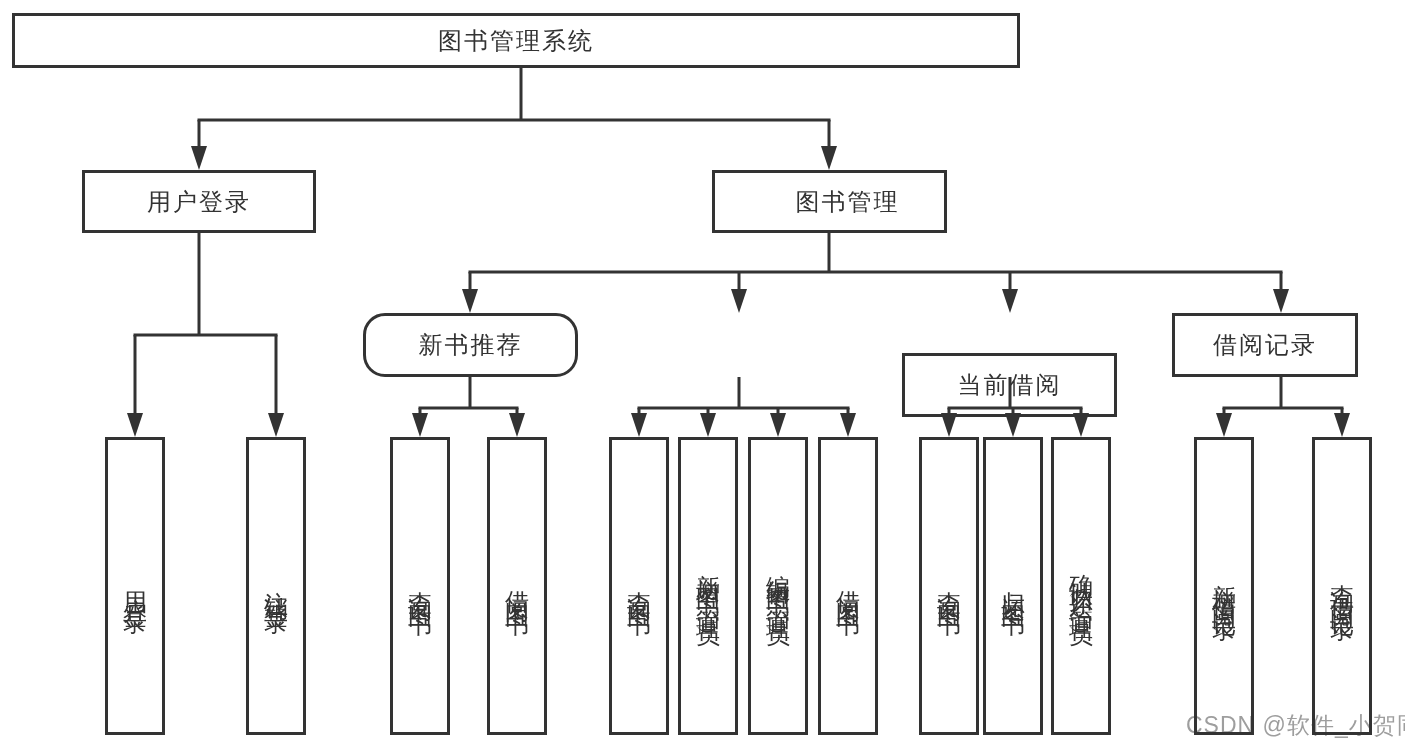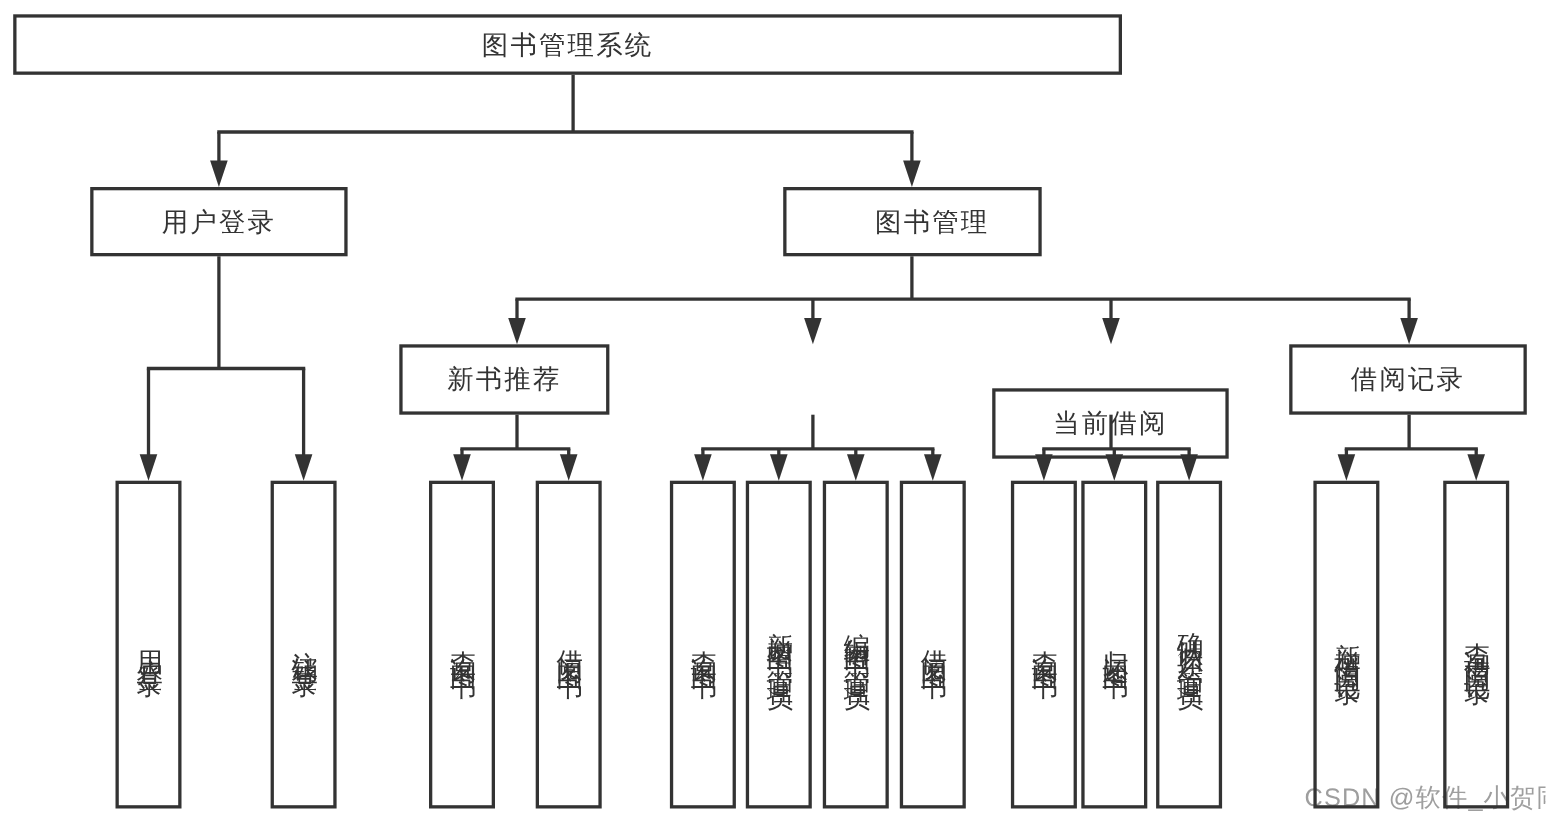--- a/index.html
+++ b/index.html
@@ -142,27 +142,27 @@
     <span class="lbl">图书管理系统</span>
   </div>
 
   <div class="node h" style="left:82px;top:170px;width:234px;height:63px;">
     <span class="lbl">用户登录</span>
   </div>
   <div class="node h" style="left:712px;top:170px;width:235px;height:63px;padding-left:36px;">
     <span class="lbl">图书管理</span>
   </div>
 
-  <div class="node h" style="left:363px;top:313px;width:191px;height:64px;">
+  <div class="node h" style="left:363px;top:313px;width:215px;height:64px;border-radius:22px;">
     <span class="lbl">新书推荐</span>
   </div>
   <div class="node h" style="left:902px;top:313px;width:215px;height:64px;margin-top:40px;">
     <span class="lbl">当前借阅</span>
   </div>
-  <div class="node h" style="left:1172px;top:313px;width:216px;height:64px;">
+  <div class="node h" style="left:1172px;top:313px;width:186px;height:64px;">
     <span class="lbl">借阅记录</span>
   </div>
 
   <div class="node v" style="left:105px;top:437px;width:60px;height:298px;">
     <span class="lbl">用户登录</span>
   </div>
   <div class="node v" style="left:246px;top:437px;width:60px;height:298px;">
     <span class="lbl">注销登录</span>
   </div>
 

